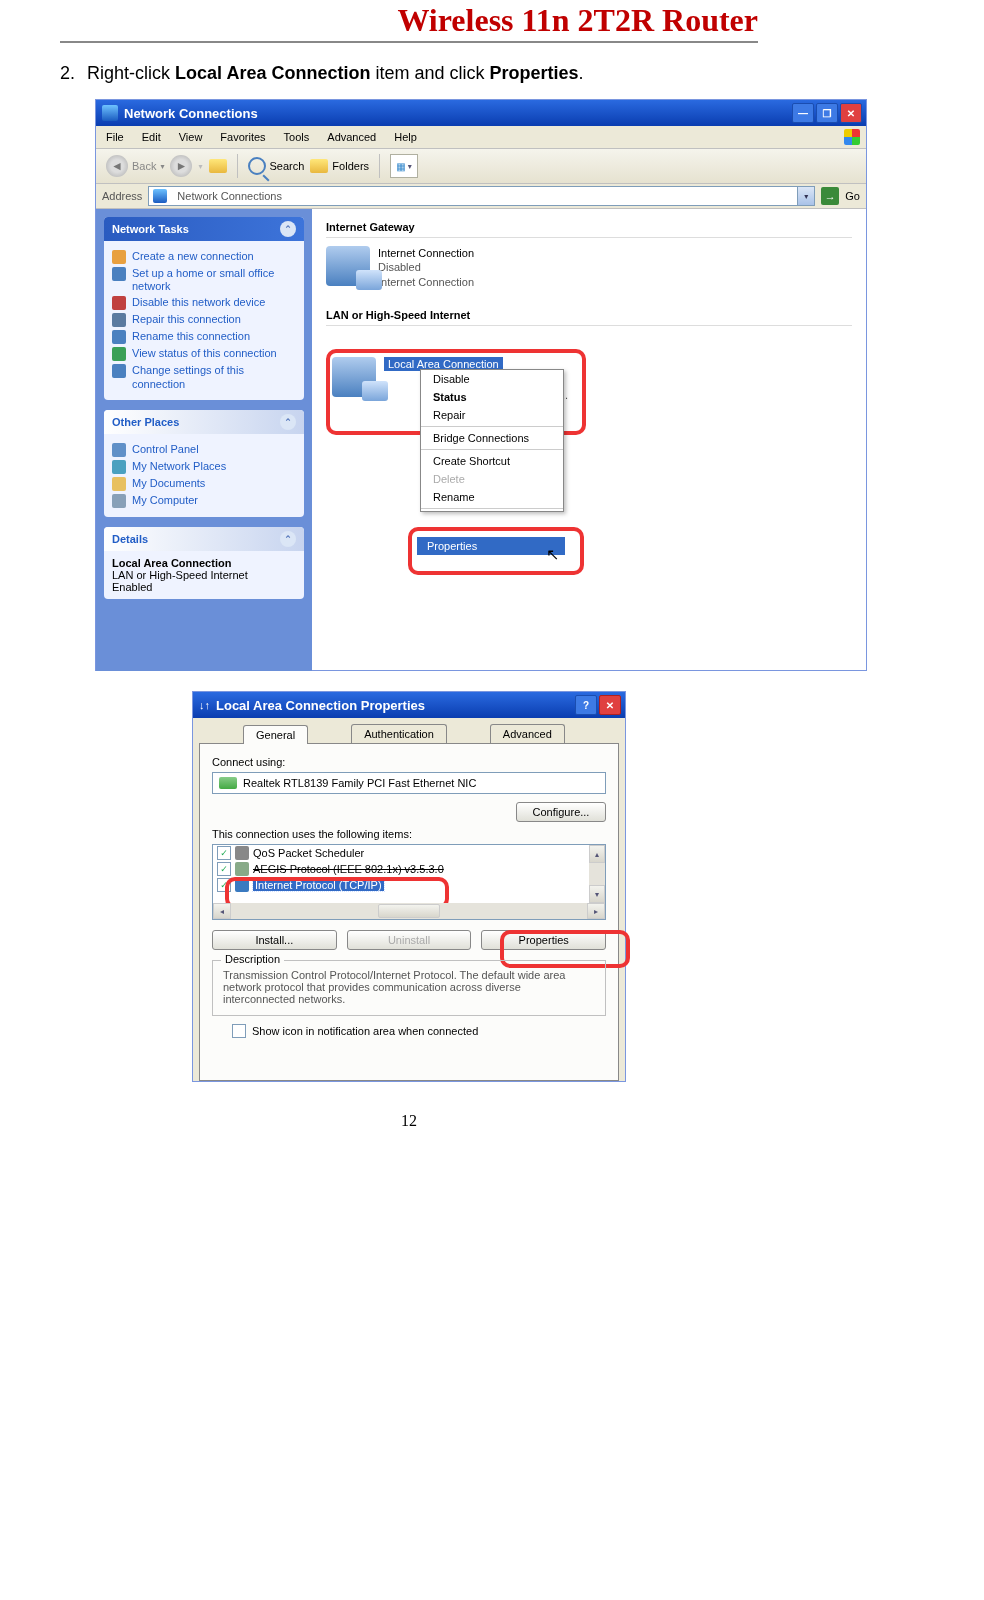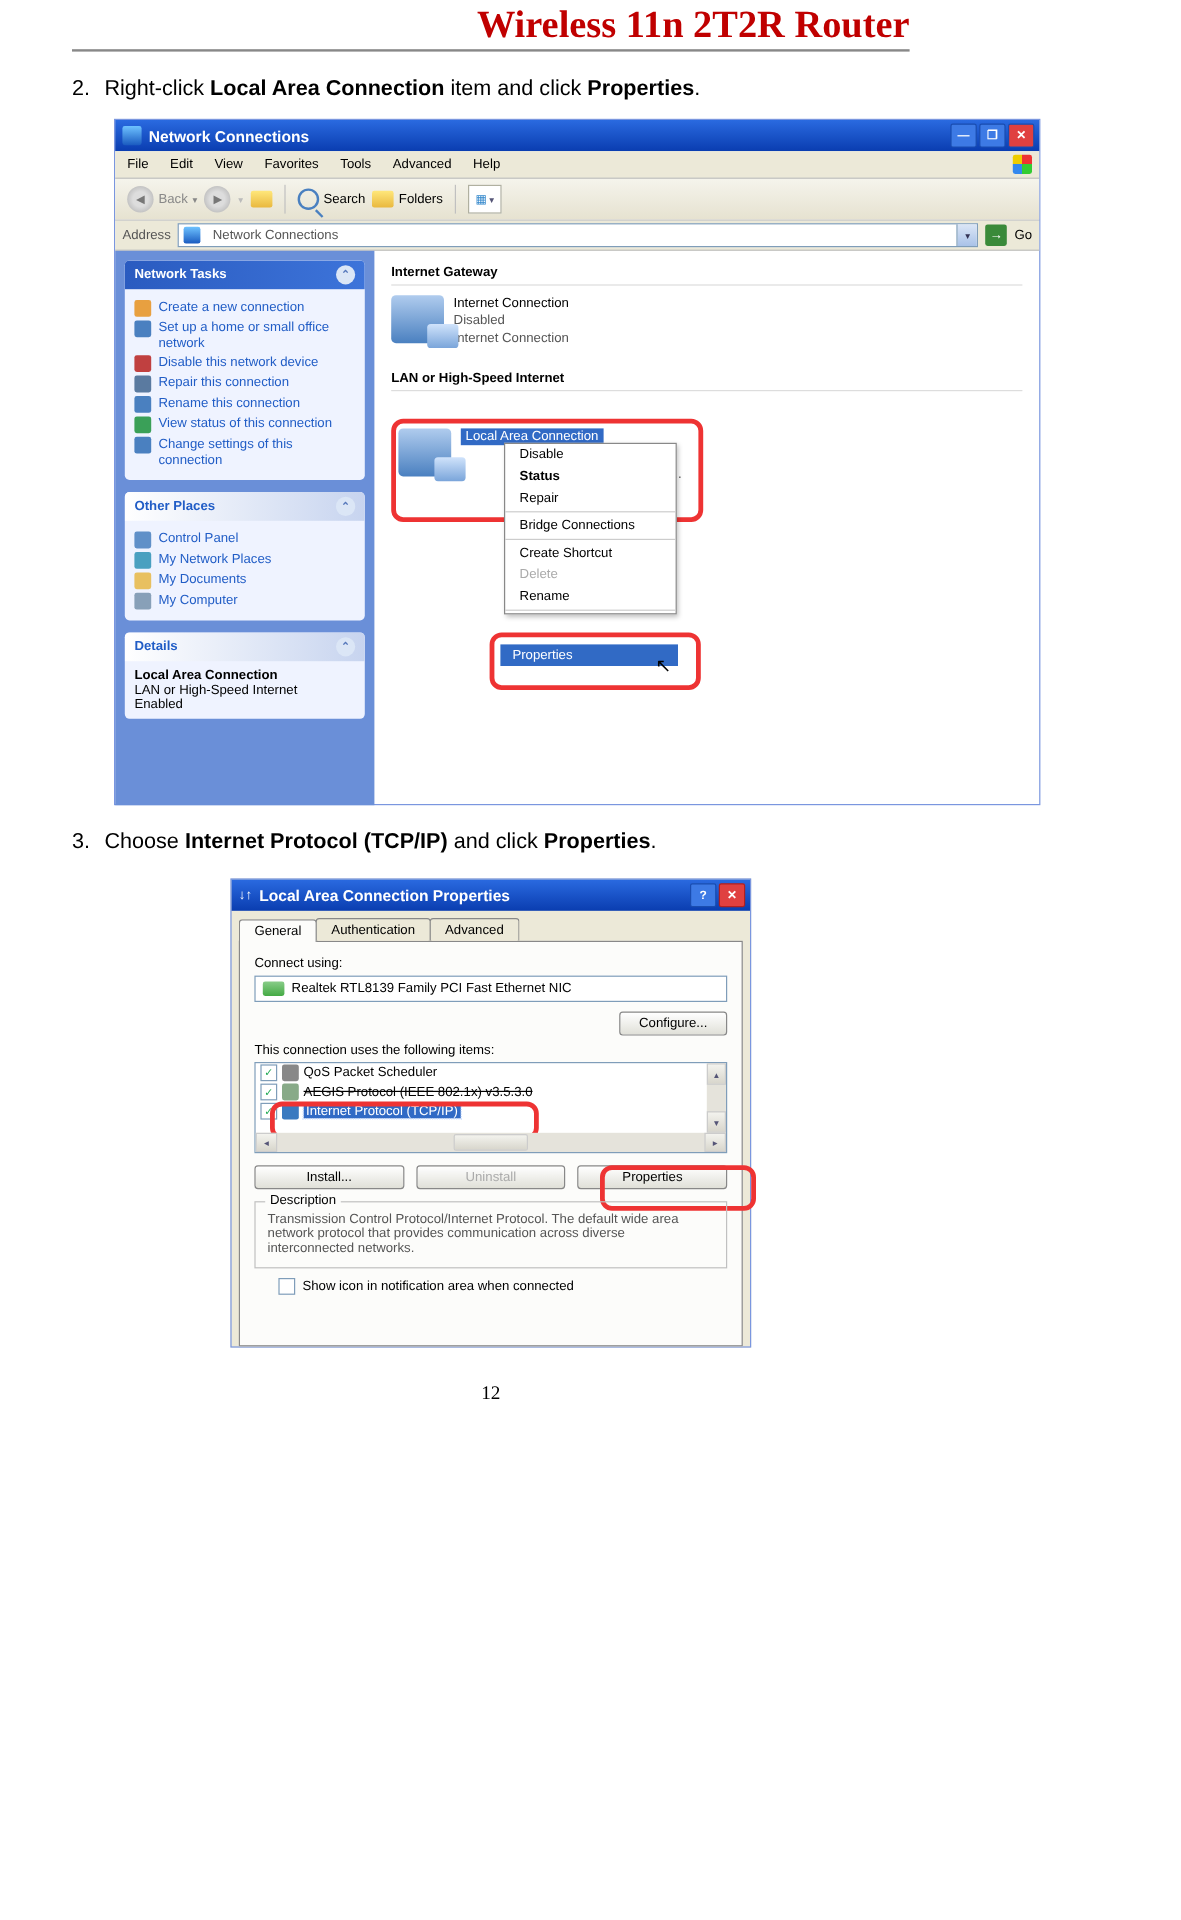--- a/index.html
+++ b/index.html
@@ -334,20 +334,21 @@
   }
   .tab {
     padding: 3px 12px;
     font-size: 11px;
     background: #ece9d8;
     border: 1px solid #888;
     border-bottom: none;
     border-top-left-radius: 3px;
     border-top-right-radius: 3px;
     margin-right: -1px;
+    margin-left: 44px;
   }
   .tab.active {
     background: #fcfcfa;
     position: relative;
     top: 1px;
   }
   .tabpane {
     background: #fcfcfa;
     border: 1px solid #888;
     margin: 0 6px;
@@ -615,24 +616,20 @@
           <div class="msep"></div>
         </div>
 
         <div class="redbox rb2"></div>
         <div class="propbar">Properties</div>
         <div class="cursor">↖</div>
       </div>
     </div>
   </div>
 
-  <div class="step">
-    <span class="num">3.</span>
-    <span>Choose </span><span class="bold">Internet Protocol (TCP/IP)</span><span> and click </span><span class="bold">Properties</span><span>.</span>
-  </div>
 
   <div class="shot2">
     <div class="tb2">
       <span style="font-size:11px;margin-right:6px;">↓↑</span>
       <span>Local Area Connection Properties</span>
       <div class="hlp">?</div>
       <div class="cls">✕</div>
     </div>
     <div class="tabs">
       <div class="tab active">General</div>

